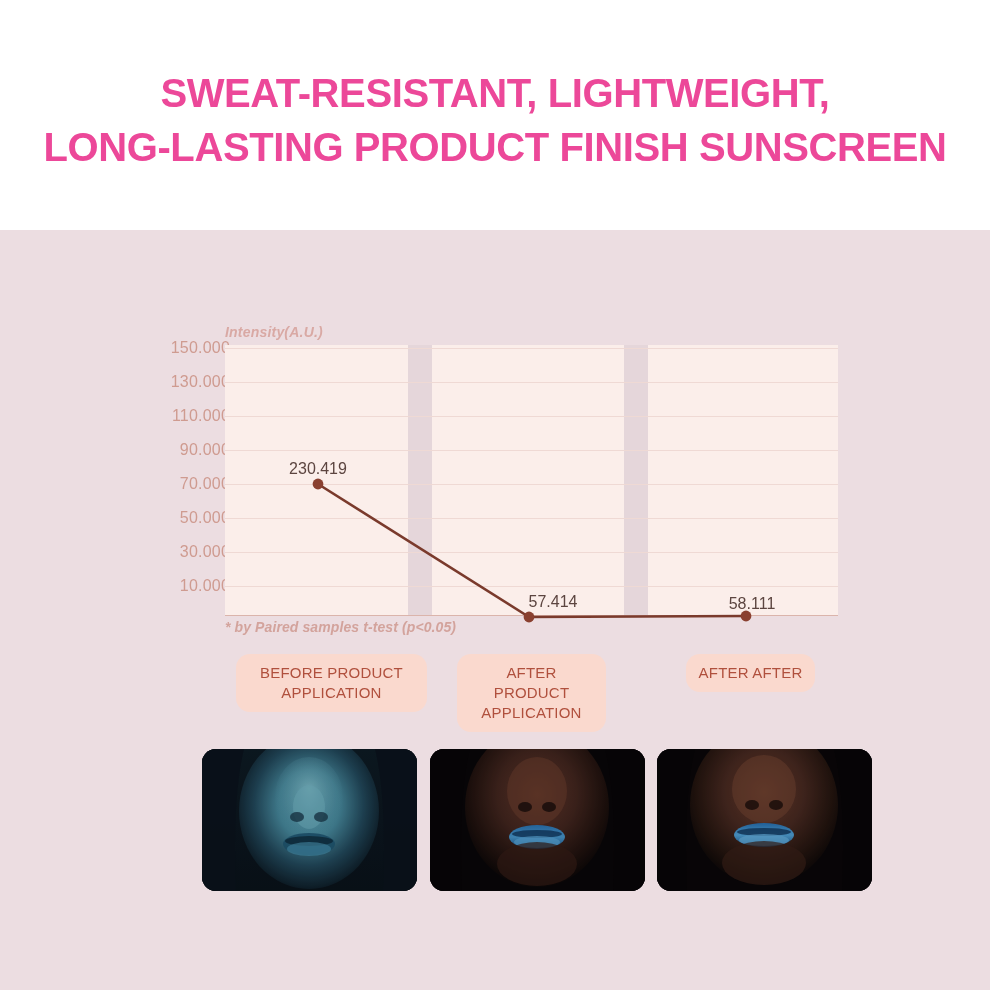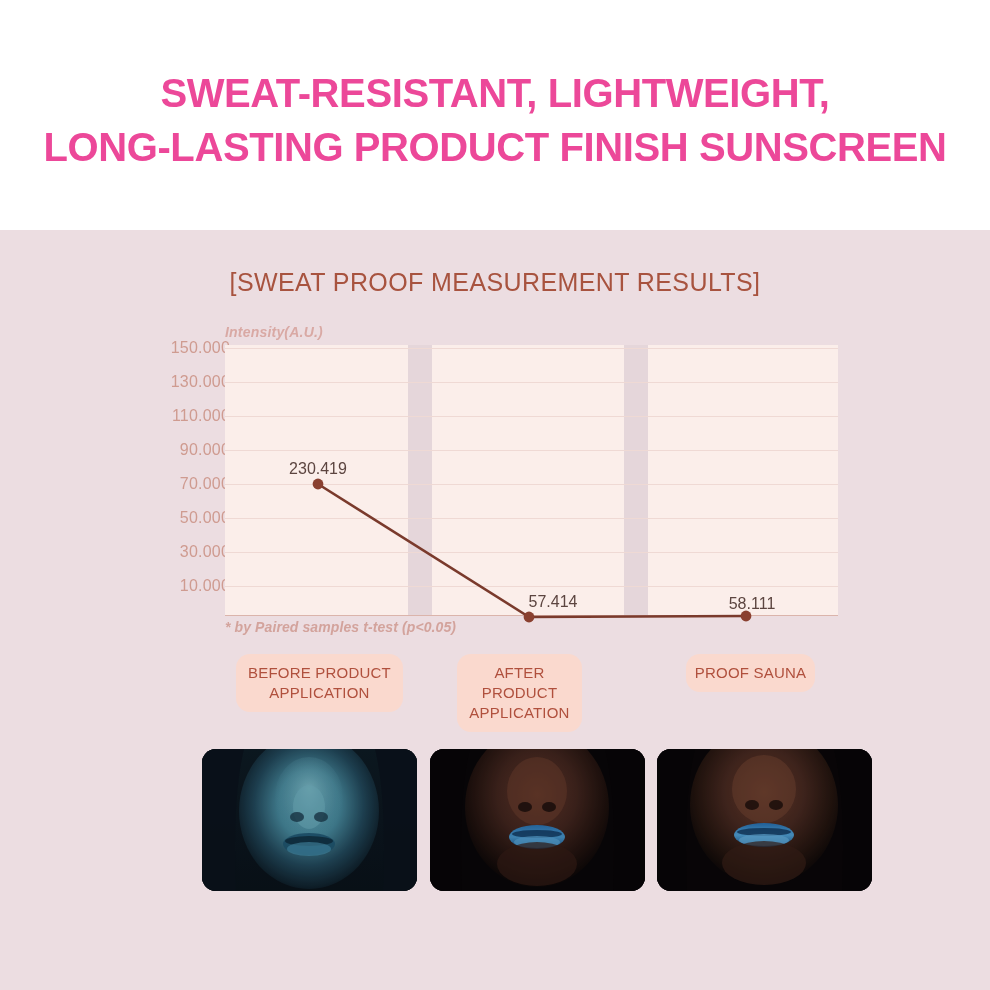--- a/index.html
+++ b/index.html
@@ -145,21 +145,21 @@
   
   .pill {
     position: absolute;
     top: 424px;
     border-radius: 14px;
     background: #fad9ce;
     color: #b0503d;
     font-size: 15px;
     line-height: 20px;
     text-align: center;
-    padding: 9px 0;
+    padding: 9px 12px;
     letter-spacing: 0.2px;
   }
   .pill.p1 { left: 236px; width: 167px; }
   .pill.p2 { left: 457px; width: 125px; }
   .pill.p3 { left: 686px; width: 129px; padding: 9px 0 9px 0; height: 20px; }
 
   
   .photo {
     position: absolute;
     top: 519px;
@@ -181,21 +181,20 @@
 
   <div class="header">
     <div class="headline">
       <span>SWEAT-RESISTANT, LIGHTWEIGHT,</span>
       <span class="l2">LONG-LASTING PRODUCT FINISH SUNSCREEN</span>
     </div>
   </div>
 
   <div class="pink-section">
 
-    <div class="chart-title">[SWEAT PROOF MEASUREMENT RESULTS]</div>
     <div class="axis-label">Intensity(A.U.)</div>
 
     <div class="chart-wrap">
 
       <div class="ytick" style="top:118px">150.000</div>
       <div class="ytick" style="top:152px">130.000</div>
       <div class="ytick" style="top:186px">110.000</div>
       <div class="ytick" style="top:220px">90.000</div>
       <div class="ytick" style="top:254px">70.000</div>
       <div class="ytick" style="top:288px">50.000</div>
@@ -233,21 +232,21 @@
 
       <div class="pill p1">
         <div>BEFORE PRODUCT</div>
         <div>APPLICATION</div>
       </div>
       <div class="pill p2">
         <div>AFTER PRODUCT</div>
         <div>APPLICATION</div>
       </div>
       <div class="pill p3">
-        <div>PROOF SAUNA</div>
+        <div>AFTER AFTER</div>
       </div>
 
       <div class="photo ph1">
         <svg viewBox="0 0 215 142">
           <defs>
             <radialGradient id="g1f" cx="50%" cy="46%" r="58%">
               <stop offset="0%" stop-color="#5e9aa8"></stop>
               <stop offset="38%" stop-color="#417b8c"></stop>
               <stop offset="68%" stop-color="#1d3c4c"></stop>
               <stop offset="100%" stop-color="#060a10"></stop>

